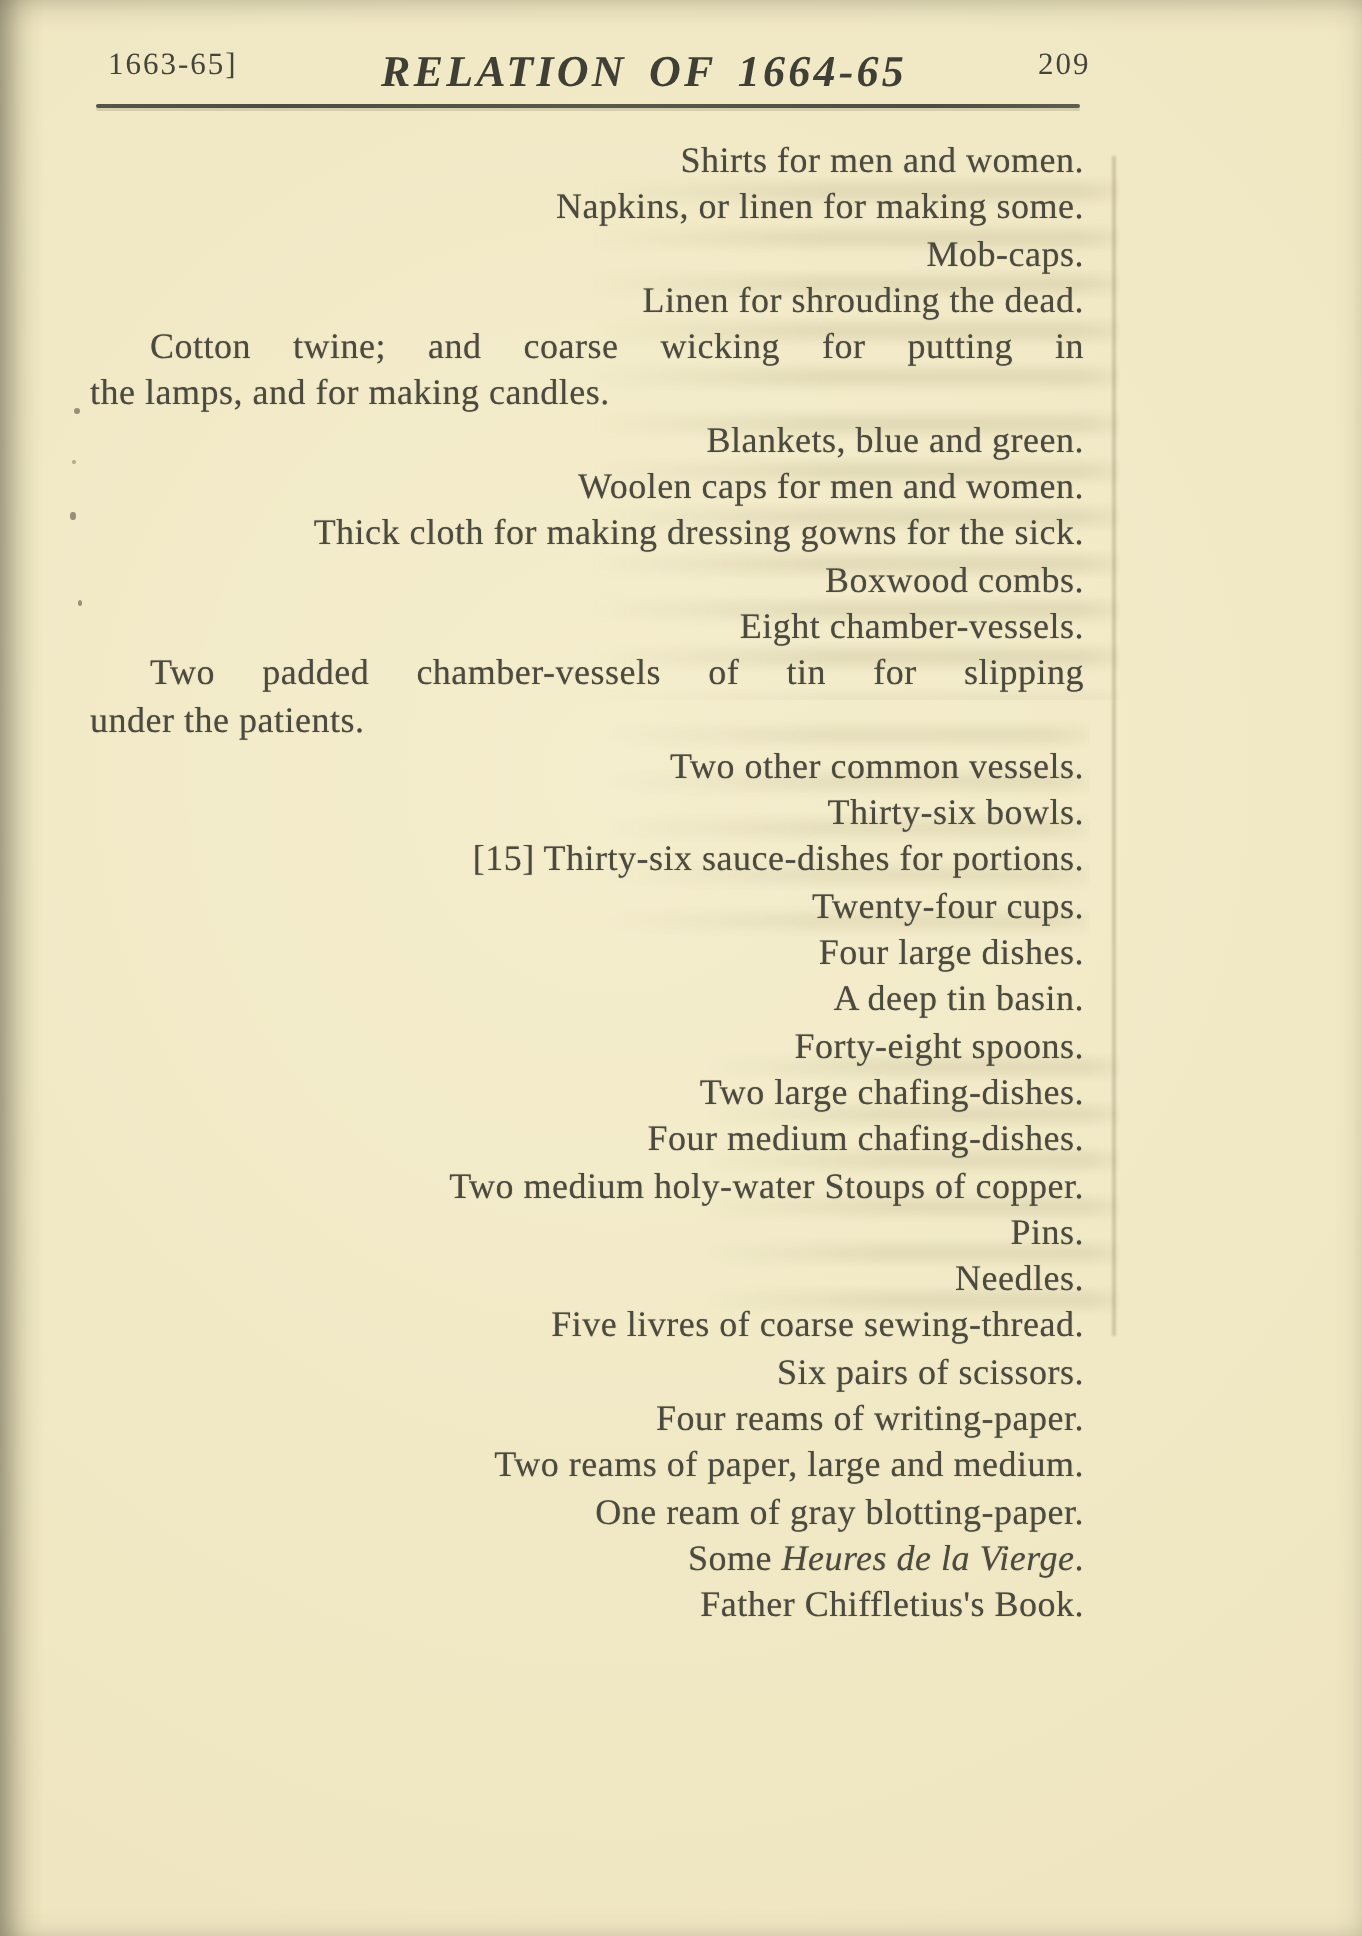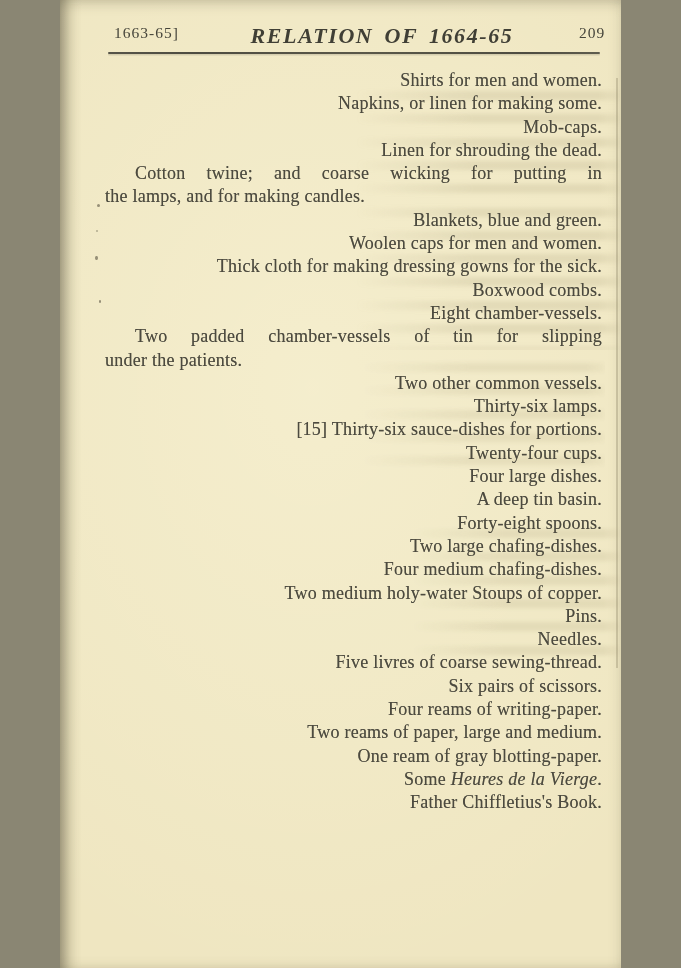--- a/index.html
+++ b/index.html
@@ -1,18 +1,18 @@
 <!DOCTYPE html>
 <html><head>
 <meta charset="utf-8">
 <style>
   html,body{margin:0;padding:0;background:#8a8673;}
   .page{
     position:relative;
-    width:561px;height:968px;
+    width:681px;height:968px;
     margin:0 auto;
     background:
       radial-gradient(ellipse 120% 90% at 45% 40%, rgba(255,252,228,0.35), rgba(0,0,0,0) 70%),
       linear-gradient(to right, #d6cdab 0px, #e9e0ba 10px, #efe6c1 22px, #efe6c1 100%),
       #efe6c1;
     box-shadow:
       inset 16px 0 14px -10px rgba(80,76,56,0.45),
       inset 0 12px 12px -8px rgba(80,76,56,0.22),
       inset -10px 0 12px -8px rgba(80,76,56,0.14),
       inset 0 -10px 12px -8px rgba(80,76,56,0.12);
@@ -105,21 +105,21 @@
       <div class="line ind j"><span class="pre-seg">Cotton twine; and coarse wicking for putting in</span><span class="it-seg"></span><span class="post-seg"></span></div>
       <div class="line"><span class="pre-seg">the lamps, and for making candles.</span><span class="it-seg"></span><span class="post-seg"></span></div>
       <div class="line ind"><span class="pre-seg">Blankets, blue and green.</span><span class="it-seg"></span><span class="post-seg"></span></div>
       <div class="line ind"><span class="pre-seg">Woolen caps for men and women.</span><span class="it-seg"></span><span class="post-seg"></span></div>
       <div class="line ind"><span class="pre-seg">Thick cloth for making dressing gowns for the sick.</span><span class="it-seg"></span><span class="post-seg"></span></div>
       <div class="line ind"><span class="pre-seg">Boxwood combs.</span><span class="it-seg"></span><span class="post-seg"></span></div>
       <div class="line ind"><span class="pre-seg">Eight chamber-vessels.</span><span class="it-seg"></span><span class="post-seg"></span></div>
       <div class="line ind j"><span class="pre-seg">Two padded chamber-vessels of tin for slipping</span><span class="it-seg"></span><span class="post-seg"></span></div>
       <div class="line"><span class="pre-seg">under the patients.</span><span class="it-seg"></span><span class="post-seg"></span></div>
       <div class="line ind"><span class="pre-seg">Two other common vessels.</span><span class="it-seg"></span><span class="post-seg"></span></div>
-      <div class="line ind"><span class="pre-seg">Thirty-six lamps.</span><span class="it-seg"></span><span class="post-seg"></span></div>
+      <div class="line ind"><span class="pre-seg">Thirty-six bowls.</span><span class="it-seg"></span><span class="post-seg"></span></div>
       <div class="line ind"><span class="pre-seg">[15] Thirty-six sauce-dishes for portions.</span><span class="it-seg"></span><span class="post-seg"></span></div>
       <div class="line ind"><span class="pre-seg">Twenty-four cups.</span><span class="it-seg"></span><span class="post-seg"></span></div>
       <div class="line ind"><span class="pre-seg">Four large dishes.</span><span class="it-seg"></span><span class="post-seg"></span></div>
       <div class="line ind"><span class="pre-seg">A deep tin basin.</span><span class="it-seg"></span><span class="post-seg"></span></div>
       <div class="line ind"><span class="pre-seg">Forty-eight spoons.</span><span class="it-seg"></span><span class="post-seg"></span></div>
       <div class="line ind"><span class="pre-seg">Two large chafing-dishes.</span><span class="it-seg"></span><span class="post-seg"></span></div>
       <div class="line ind"><span class="pre-seg">Four medium chafing-dishes.</span><span class="it-seg"></span><span class="post-seg"></span></div>
       <div class="line ind"><span class="pre-seg">Two medium holy-water Stoups of copper.</span><span class="it-seg"></span><span class="post-seg"></span></div>
       <div class="line ind"><span class="pre-seg">Pins.</span><span class="it-seg"></span><span class="post-seg"></span></div>
       <div class="line ind"><span class="pre-seg">Needles.</span><span class="it-seg"></span><span class="post-seg"></span></div>

